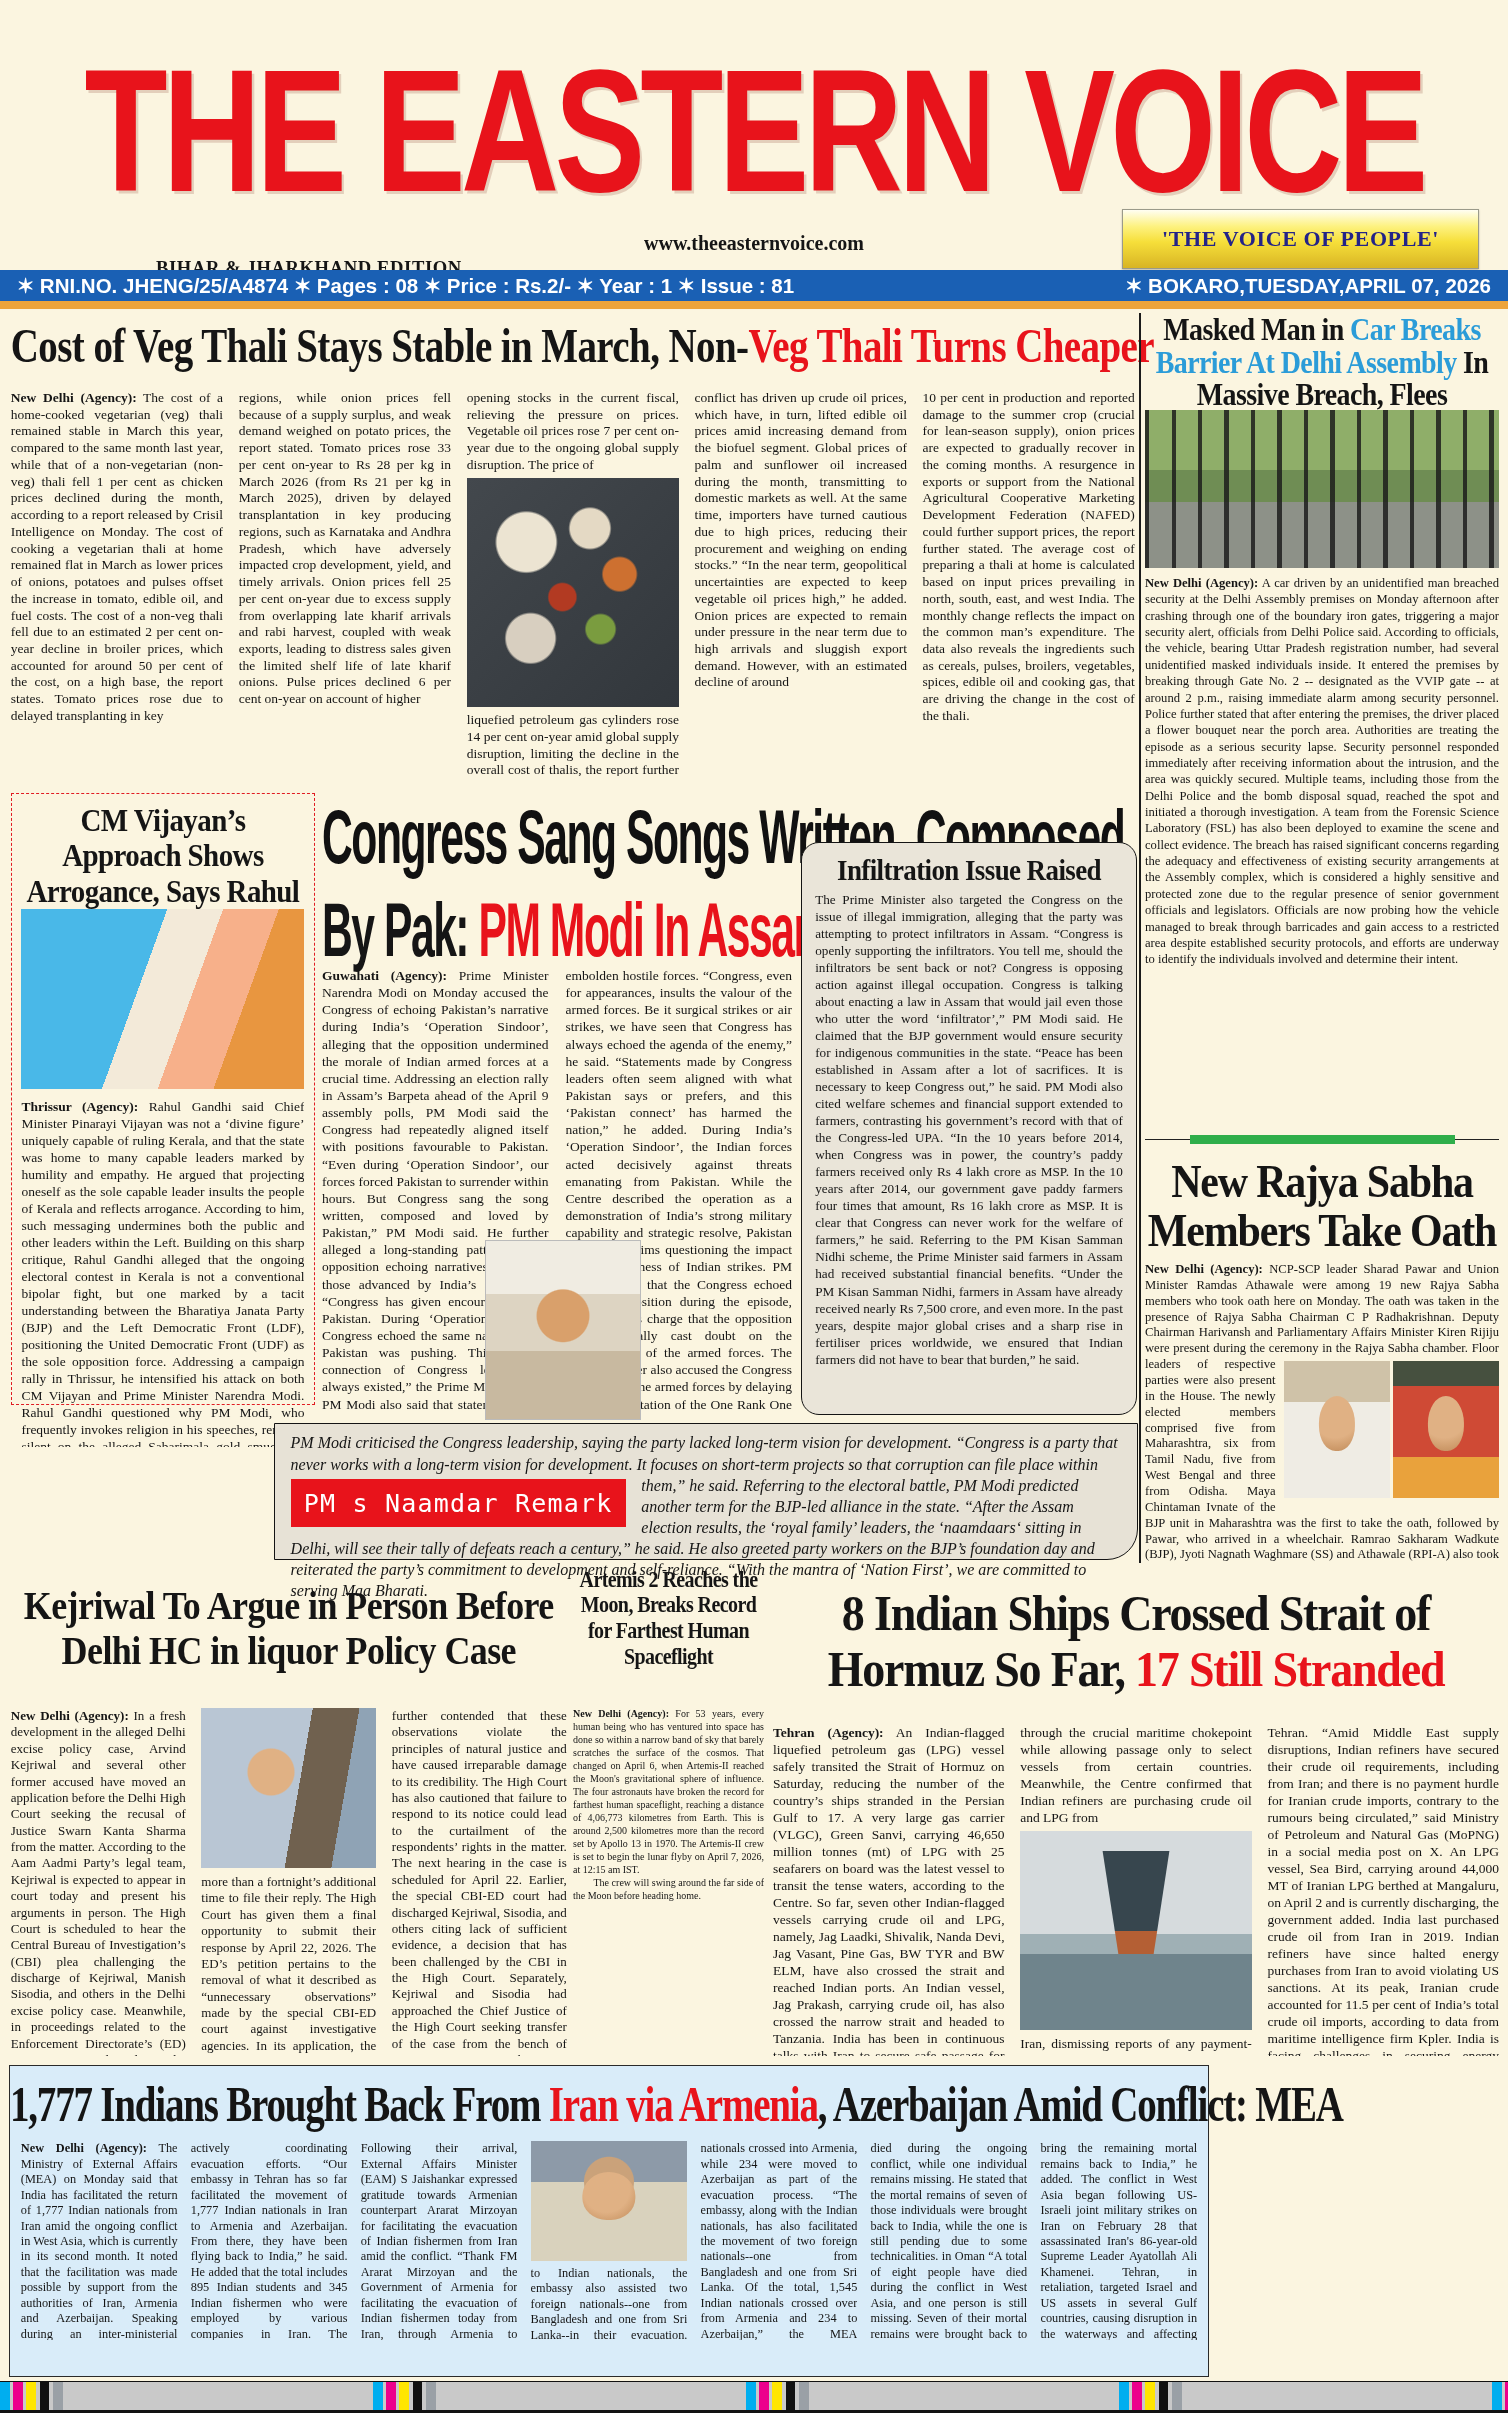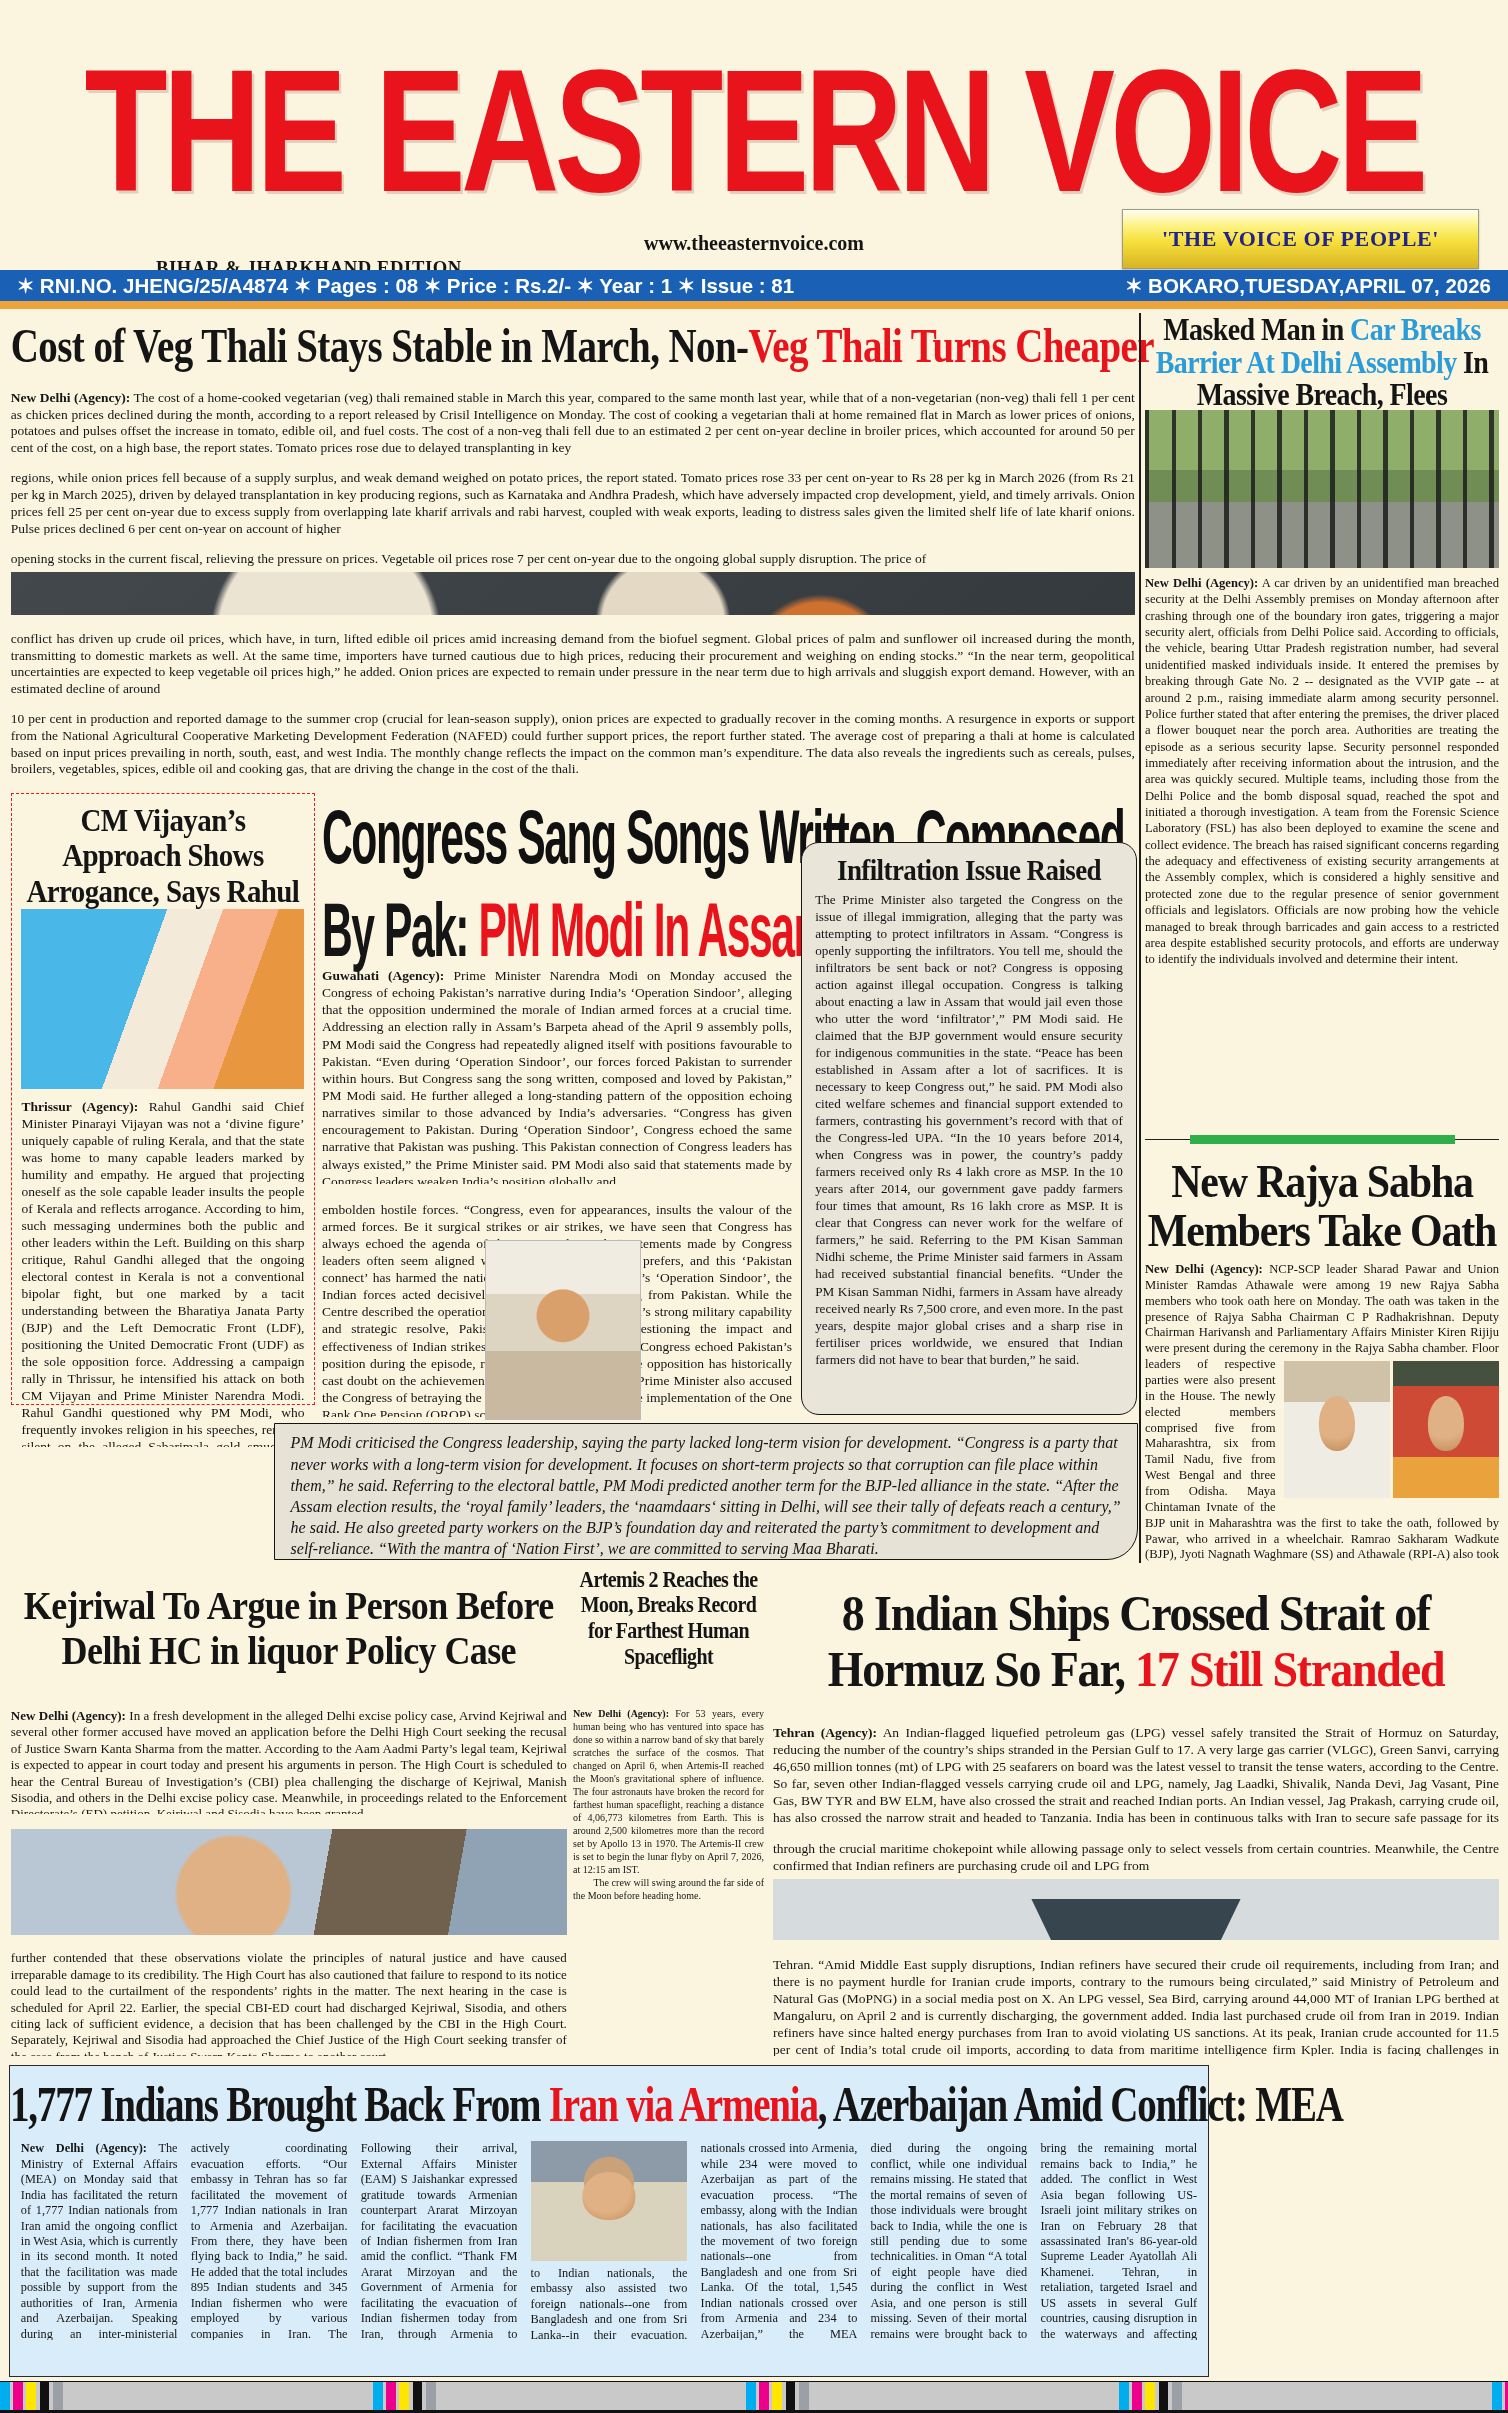--- a/index.html
+++ b/index.html
@@ -12,21 +12,21 @@
   .mast-badge{top:209px;right:29px;width:355px;height:58px;background:linear-gradient(#fffef2 0%,#fdf281 28%,#f6df3a 55%,#d8b424 100%);border:1.2px solid #9a9a8a;box-shadow:0 1.2px 1.8px rgba(0,0,0,.25);display:flex;align-items:center;justify-content:center;}
   .mast-badge span{font-weight:bold;font-size:22px;color:#232388;letter-spacing:0.6px;}
   .infobar{top:270px;left:0;width:1508px;height:31px;background:#1a60b4;color:#fff;font-family:"Liberation Sans",sans-serif;font-weight:bold;font-size:20.5px;display:flex;align-items:center;justify-content:space-between;padding:0 17px;box-sizing:border-box;gap:33px;}
   .orange-strip{top:301px;left:0;width:1508px;height:7.8px;background:#eda43b;}
   
   .hl{font-weight:900;text-align:center;letter-spacing:-0.6px;}
   .hl .red{color:#e8131b;}
   .hl .blue{color:#2b9cd8;}
   .body-txt{text-align:justify;overflow:hidden;}
   .dl{font-weight:bold;}
-  .cols{display:flex;flex-direction:column;}
+  .cols{display:flex;}
   .photo{position:relative;overflow:hidden;}
   .face::before{content:"";position:absolute;left:50%;top:26%;width:34%;height:40%;transform:translateX(-50%);border-radius:50% 50% 46% 46%;background:radial-gradient(circle at 45% 35%,#e0b184 0 55%,#c08a58 100%);}
   .vline{width:1.8px;background:#1b1b1b;}
   
   .veg-hl{top:318px;left:10.8px;width:1124px;font-size:39px;transform:scaleY(1.22);transform-origin:top center;white-space:nowrap;}
   .veg-cols{top:390px;left:10.8px;width:1124px;height:386px;gap:15.6px;}
   .veg-cols .col{flex:1;font-size:13.5px;line-height:1.24;}
   .ph-thali{height:229px;margin:4.8px 0;background:
      radial-gradient(circle at 28% 28%,#ece4d2 0 13%,rgba(0,0,0,0) 14%),
      radial-gradient(circle at 58% 22%,#e4d9c4 0 9%,rgba(0,0,0,0) 10%),
@@ -180,20 +180,21 @@
   <div class="abs photo ph-modi"></div>
 
   <div class="abs infl-box">
     <div class="hl infl-title">Infiltration Issue Raised</div>
     <div class="body-txt infl-body">The Prime Minister also targeted the Congress on the issue of illegal immigration, alleging that the party was attempting to protect infiltrators in Assam. “Congress is openly supporting the infiltrators. You tell me, should the infiltrators be sent back or not? Congress is opposing action against illegal occupation. Congress is talking about enacting a law in Assam that would jail even those who utter the word ‘infiltrator’,” PM Modi said. He claimed that the BJP government would ensure security for indigenous communities in the state. “Peace has been established in Assam after a lot of sacrifices. It is necessary to keep Congress out,” he said. PM Modi also cited welfare schemes and financial support extended to farmers, contrasting his government’s record with that of the Congress-led UPA. “In the 10 years before 2014, when Congress was in power, the country’s paddy farmers received only Rs 4 lakh crore as MSP. In the 10 years after 2014, our government gave paddy farmers four times that amount, Rs 16 lakh crore as MSP. It is clear that Congress can never work for the welfare of farmers,” he said. Referring to the PM Kisan Samman Nidhi scheme, the Prime Minister said farmers in Assam had received substantial financial benefits. “Under the PM Kisan Samman Nidhi, farmers in Assam have already received nearly Rs 7,500 crore, and even more. In the past years, despite major global crises and a sharp rise in fertiliser prices worldwide, we ensured that Indian farmers did not have to bear that burden,” he said.</div>
   </div>
 
   <div class="abs nm-box">
     <span>PM Modi criticised the Congress leadership, saying the party lacked long-term vision for development. “Congress is a party that never works with a long-term vision for development. It focuses on short-term projects so that corruption can file place within</span>
     <div>
+      <span class="nm-label">PM s  Naamdar Remark</span>
       <span>them,” he said. Referring to the electoral battle, PM Modi predicted another term for the BJP-led alliance in the state. “After the Assam election results, the ‘royal family’ leaders, the ‘naamdaars‘ sitting in Delhi, will see their tally of defeats reach a century,” he said. He also greeted party workers on the BJP’s foundation day and reiterated the party’s commitment to development and self-reliance. “With the mantra of ‘Nation First’, we are committed to serving Maa Bharati.</span>
     </div>
   </div>
 
   <div class="abs hl kej-hl">Kejriwal To Argue in Person Before Delhi HC in liquor Policy Case</div>
   <div class="abs cols kej-cols">
     <div class="col body-txt"><span class="dl">New Delhi (Agency):</span> <span>In a fresh development in the alleged Delhi excise policy case, Arvind Kejriwal and several other former accused have moved an application before the Delhi High Court seeking the recusal of Justice Swarn Kanta Sharma from the matter. According to the Aam Aadmi Party’s legal team, Kejriwal is expected to appear in court today and present his arguments in person. The High Court is scheduled to hear the Central Bureau of Investigation’s (CBI) plea challenging the discharge of Kejriwal, Manish Sisodia, and others in the Delhi excise policy case. Meanwhile, in proceedings related to the Enforcement Directorate’s (ED) petition, Kejriwal and Sisodia have been granted</span></div>
     <div class="col body-txt">
       <div class="photo ph-kejriwal"></div>
       <span>more than a fortnight’s additional time to file their reply. The High Court has given them a final opportunity to submit their response by April 22, 2026. The ED’s petition pertains to the removal of what it described as “unnecessary observations” made by the special CBI-ED court against investigative agencies. In its application, the ED argued that the lower court’s remarks were irrelevant to the CBI case and were made without hearing the agency. It</span>

